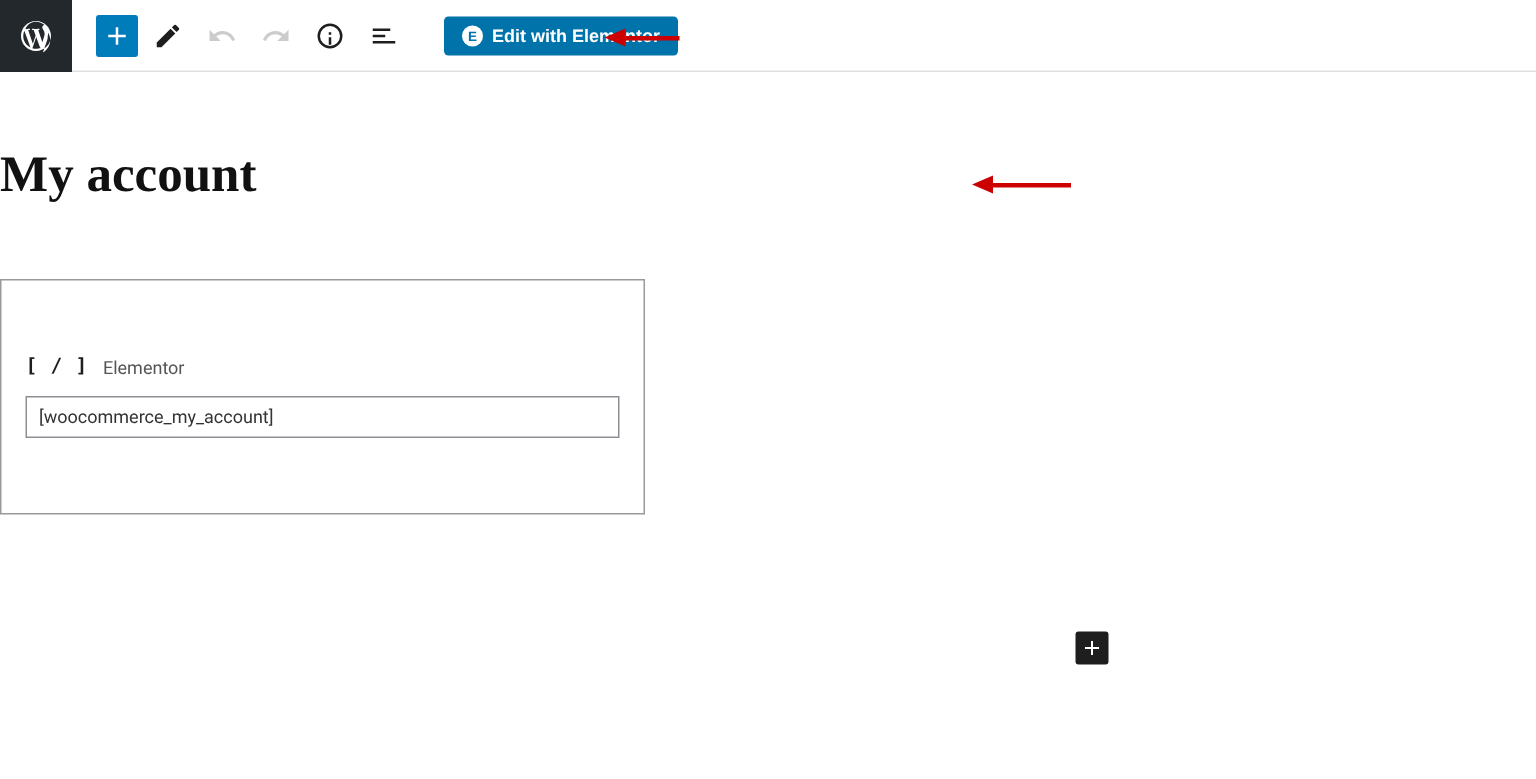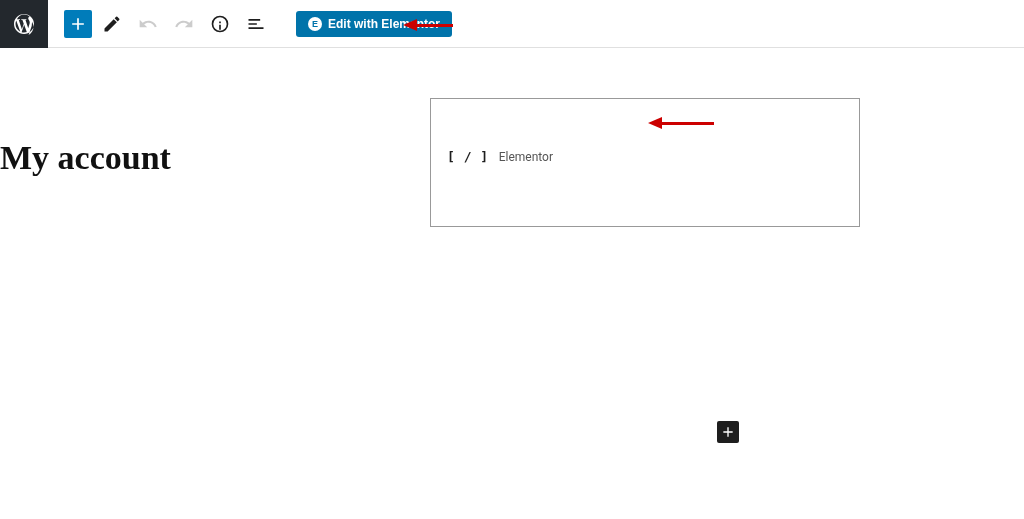--- a/index.html
+++ b/index.html
@@ -78,22 +78,22 @@
       display: flex;
       align-items: center;
       justify-content: center;
       color: #0073aa;
       font-size: 9px;
       font-weight: bold;
     }
     .editor-area {
       padding-top: 50px;
       display: flex;
-      flex-direction: row;
-      align-items: flex-end;
+      flex-direction: column;
+      align-items: flex-start;
     }
     .page-title {
       font-family: Georgia, "Times New Roman", serif;
       font-size: 34px;
       font-weight: 700;
       color: #111;
       margin-bottom: 50px;
       width: 430px;
       text-align: left;
     }
@@ -208,20 +208,21 @@
 </div>
 
 <div class="editor-area">
   <h1 class="page-title">My account</h1>
 
   <div class="block-container">
     <div class="block-label">
       <span class="sc-icon">[ / ]</span>
       <span>Elementor</span>
     </div>
+    <input type="text" class="shortcode-input" value="[woocommerce_my_account]" style="">
   </div>
 </div>
 
 <button class="appender-btn">
   <svg viewBox="0 0 24 24">
       <path d="M11 5h2v6h6v2h-6v6h-2v-6H5v-2h6z"></path>
     </svg>
 </button>
 
 <div class="arrow a1">

